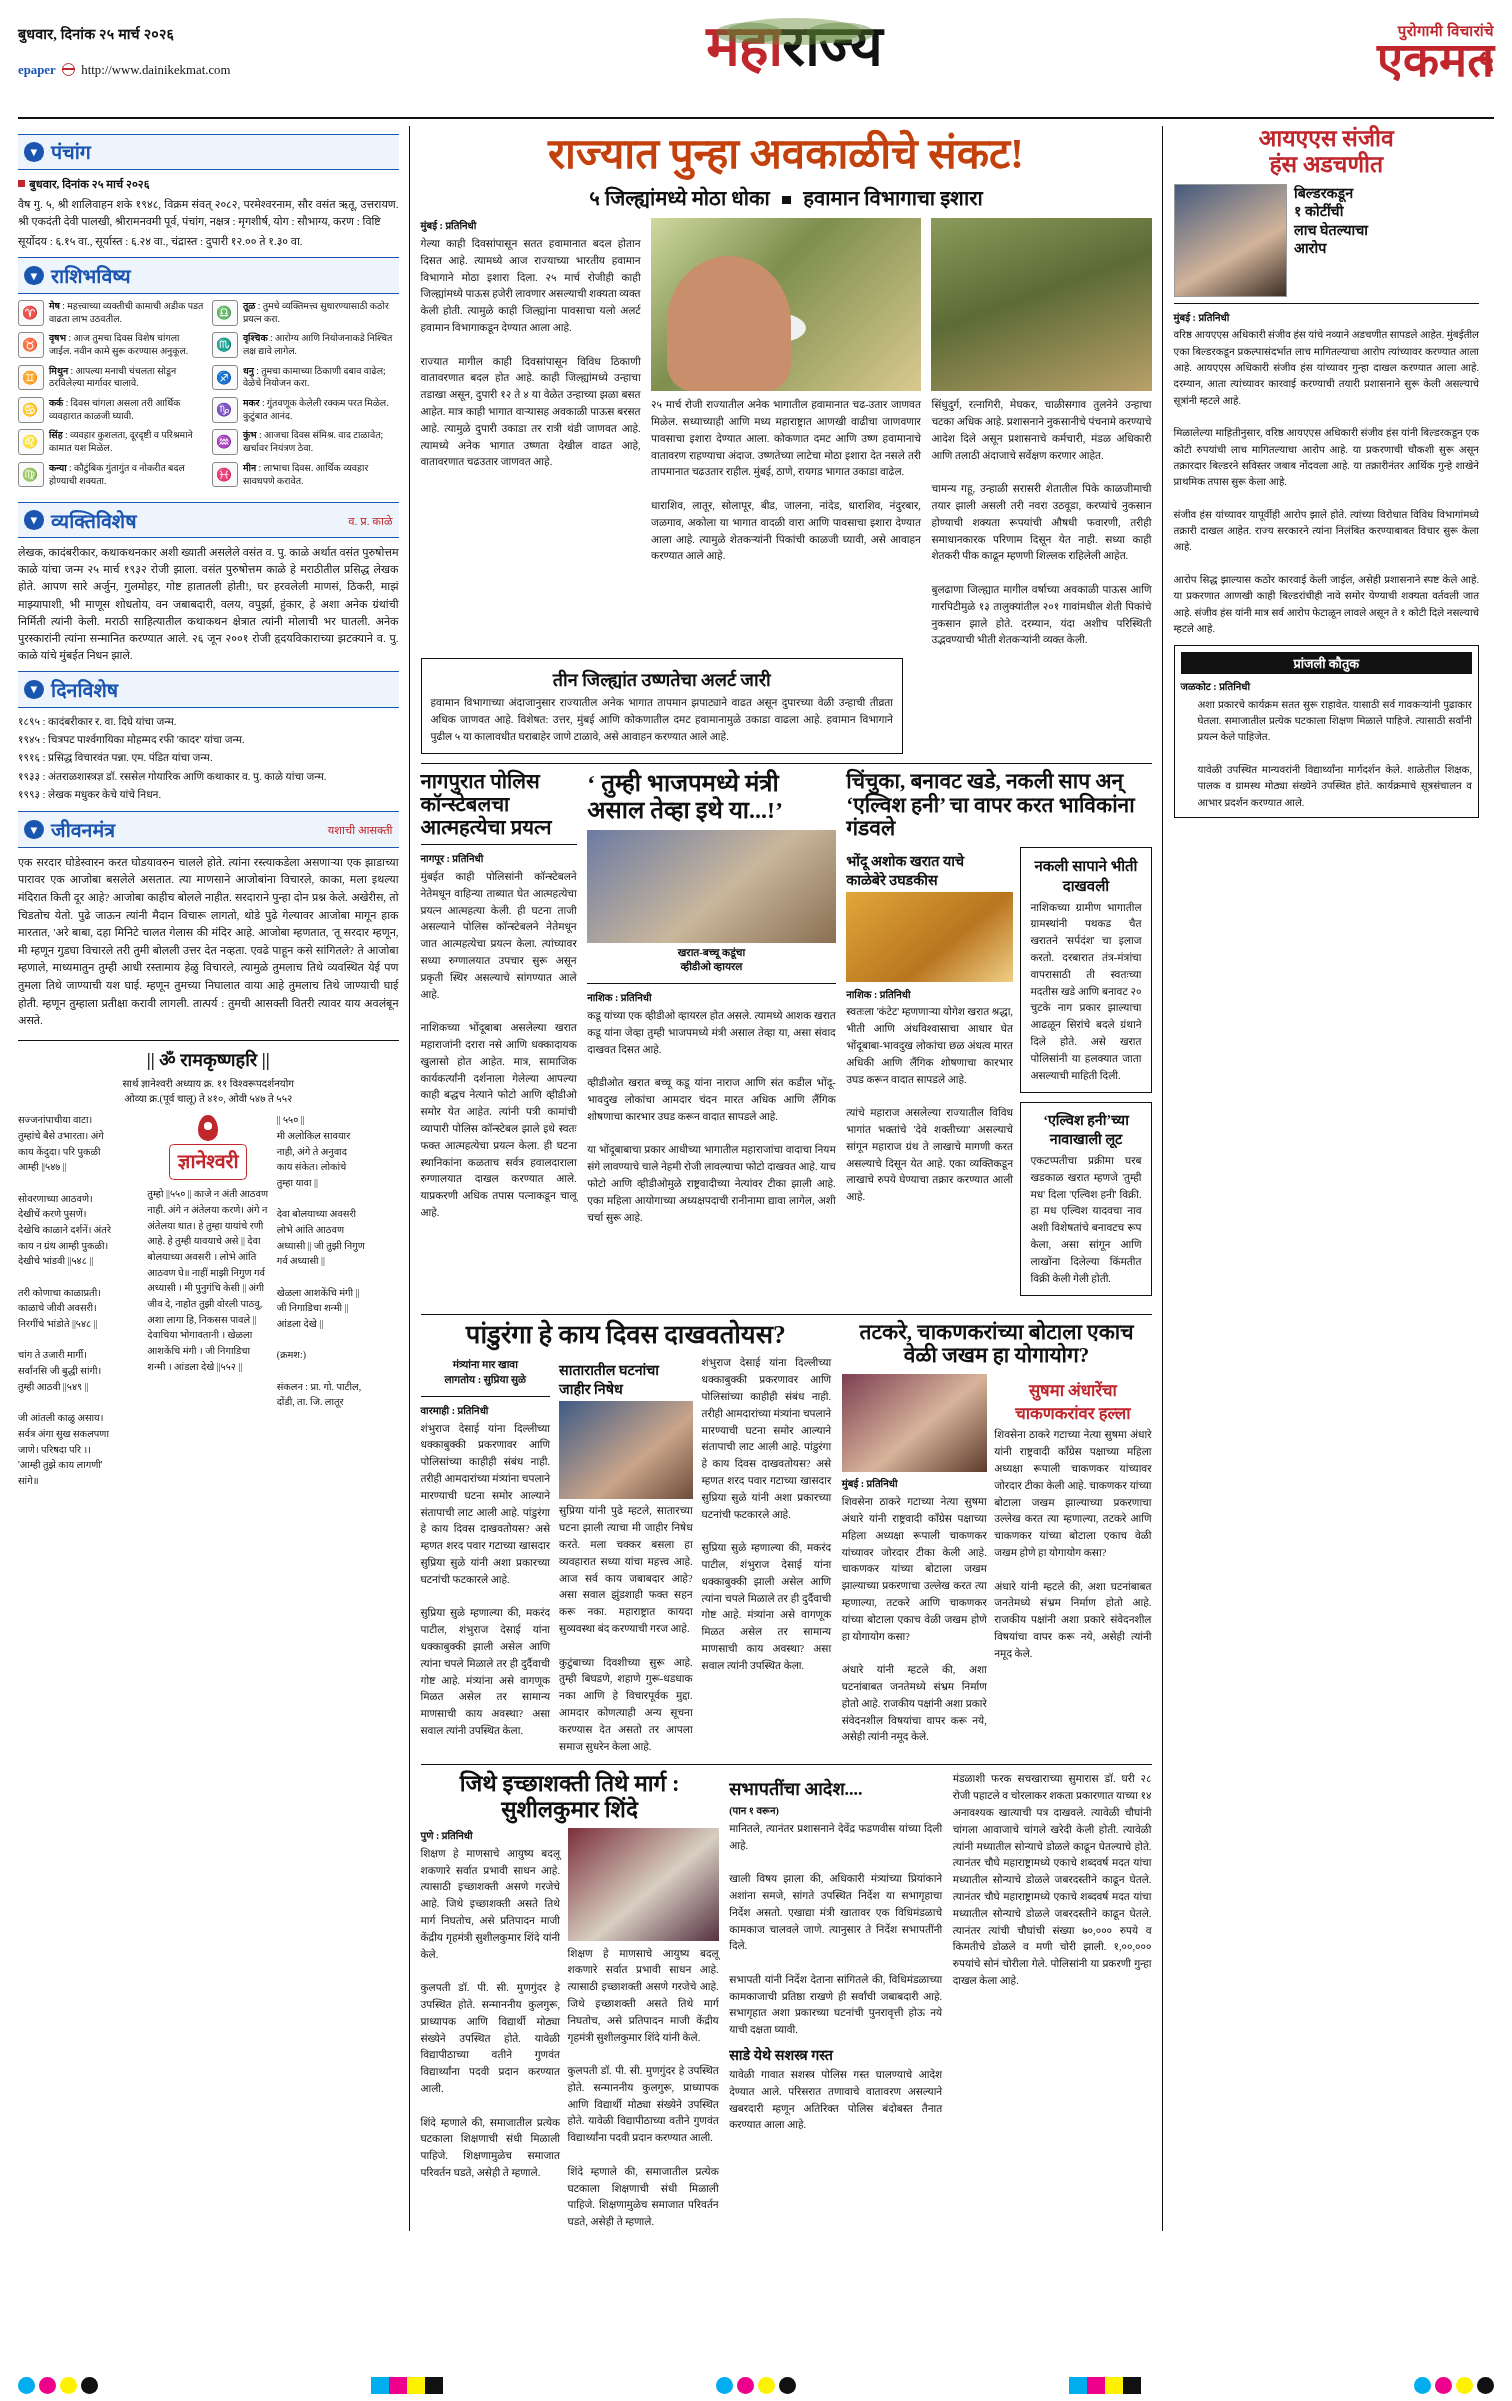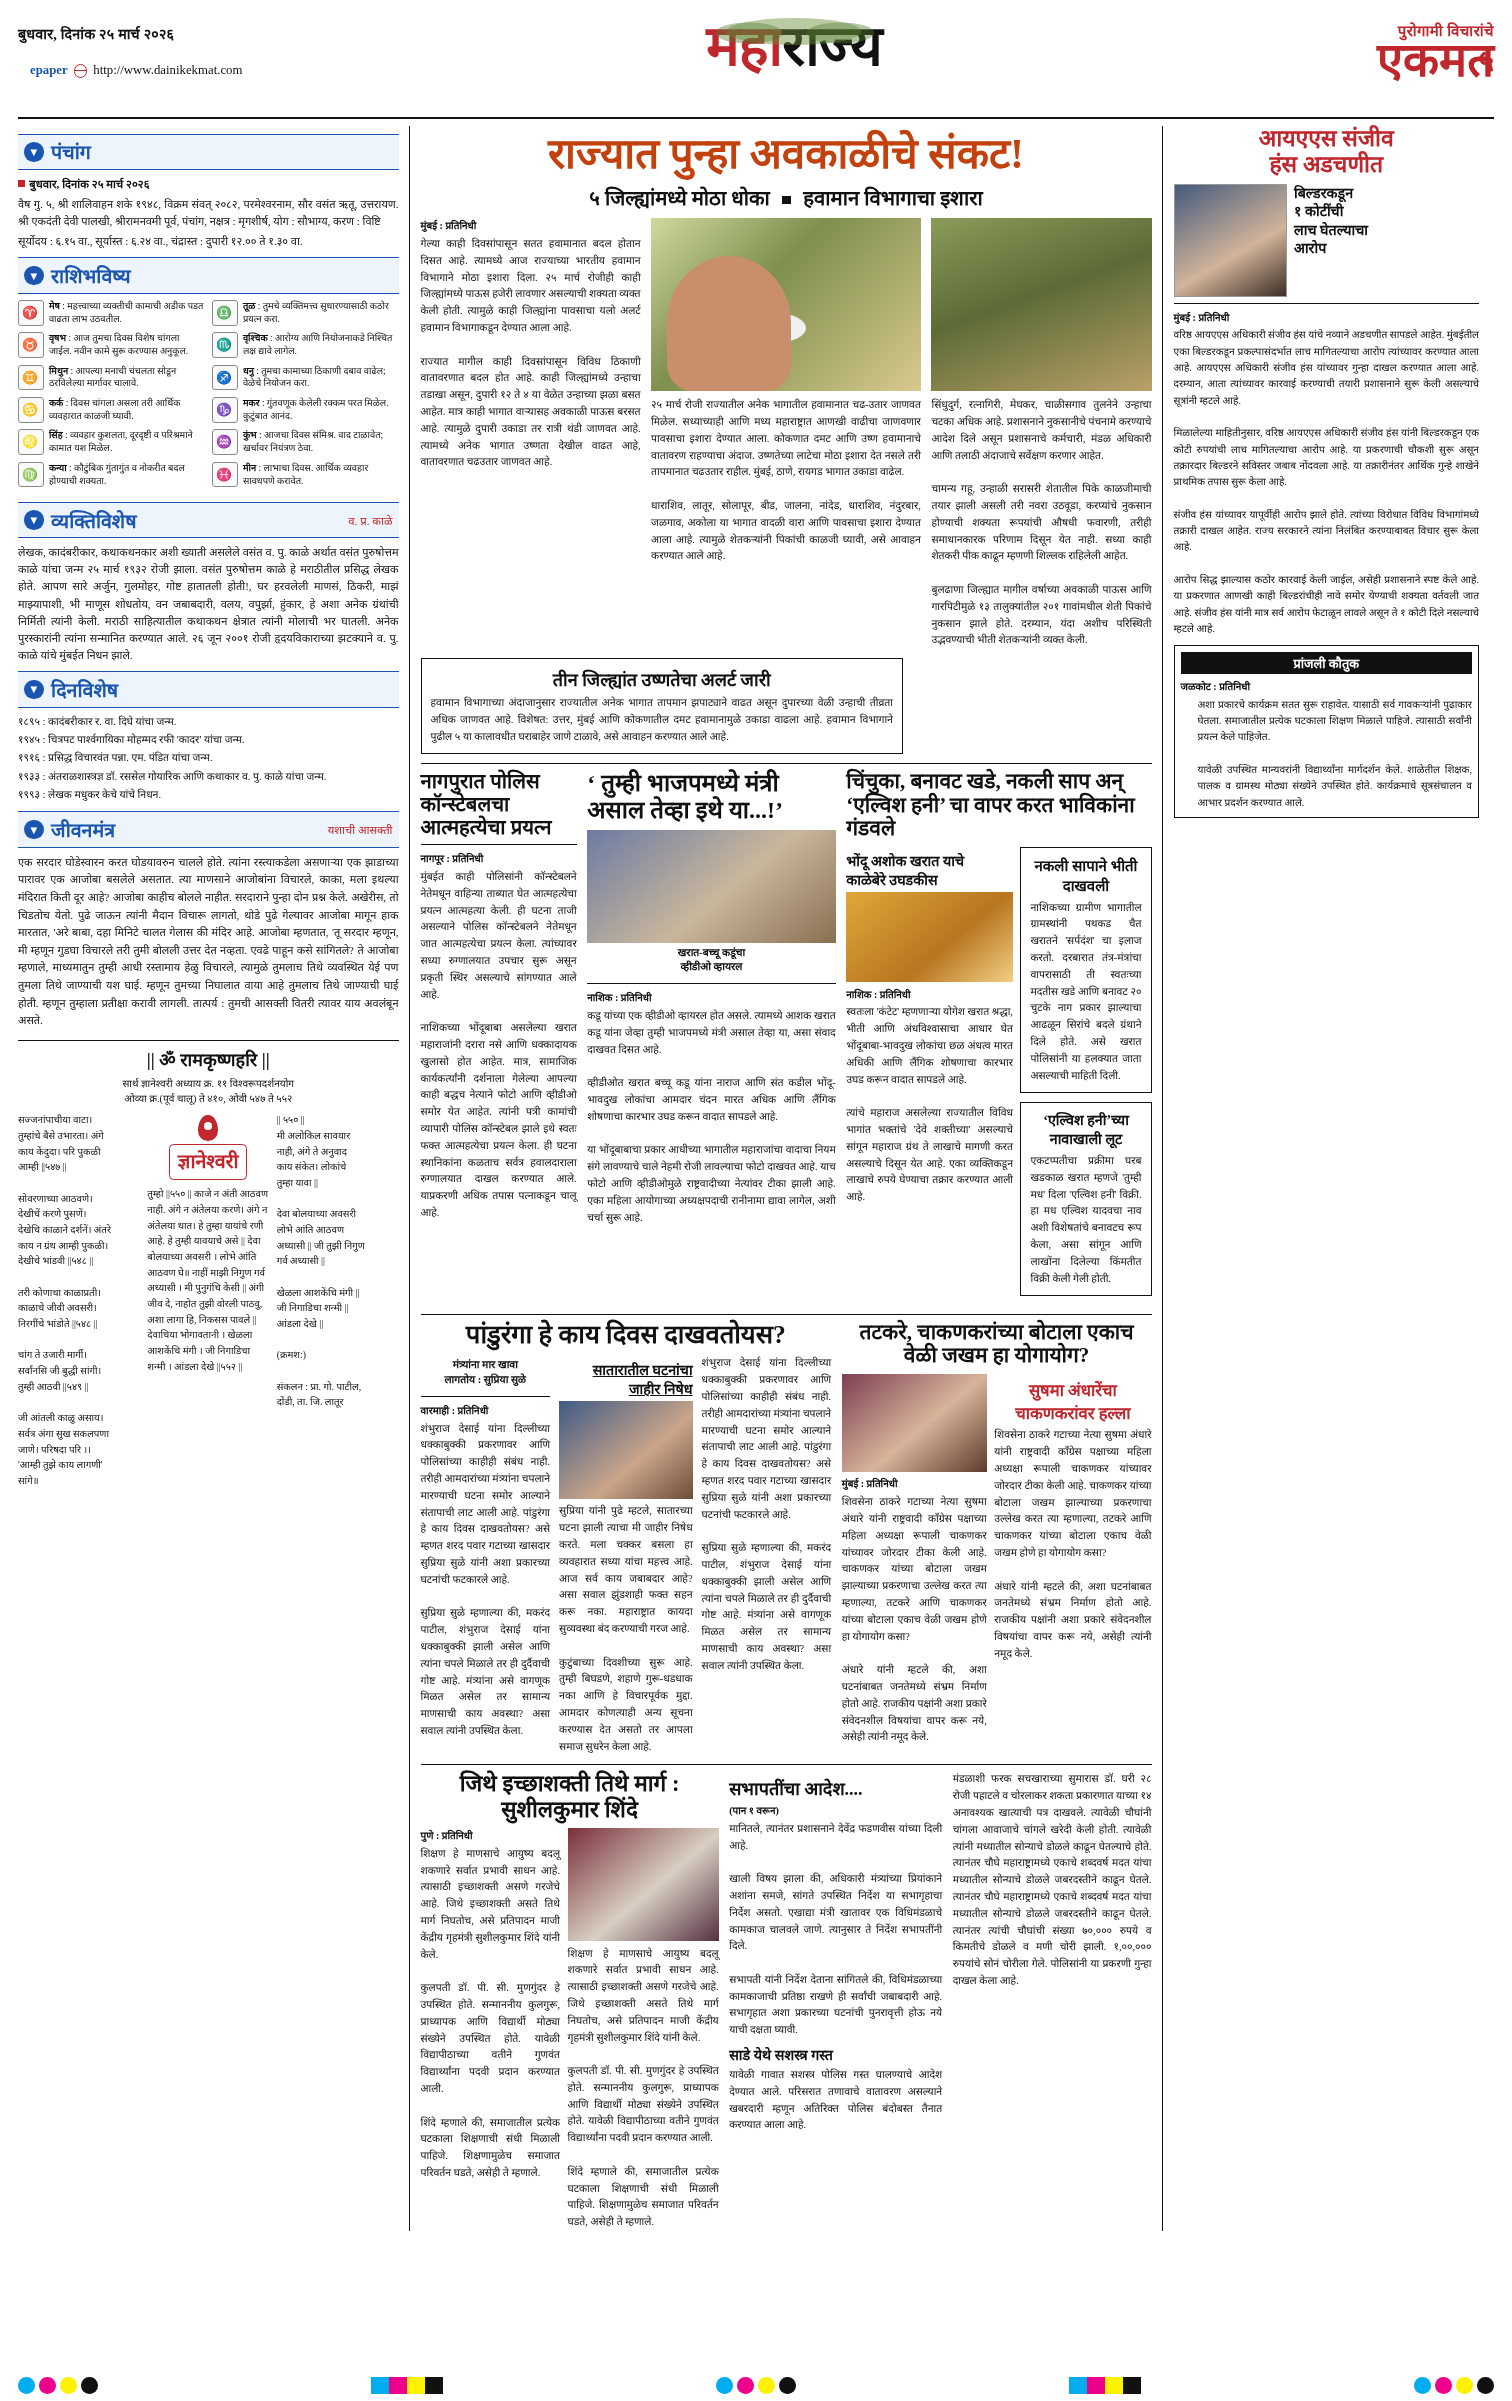--- a/index.html
+++ b/index.html
@@ -10,21 +10,21 @@
     font-family:"Liberation Serif", serif;
     color:#111;
     position:relative;
   }
   .page { position:relative; width:1512px; height:2401px; padding:13.6px 18px; }
 
   
   .masthead { display:flex; align-items:flex-start; justify-content:space-between; height:105px; border-bottom:2.3px solid #111; padding-bottom:4.5px; }
   .mh-left { width:392px; padding-top:10.5px; }
   .mh-date { font-size:14.3px; font-weight:bold; color:#111; letter-spacing:0.2px; }
-  .mh-epaper { margin-top:19.6px; display:flex; align-items:flex-end; gap:6px; font-size:12.8px;margin-left:12px; }
+  .mh-epaper { margin-top:19.6px; display:flex; align-items:flex-start; gap:6px; font-size:12.8px; }
   .mh-epaper .ep { color:#1a56b0; font-weight:bold; }
   .globe { width:13.6px; height:13.6px; border-radius:50%; border:1.5px solid #c0272d; position:relative; display:inline-block; }
   .globe:before { content:""; position:absolute; left:-0.8px; top:4.5px; width:13.6px; height:1.5px; background:#c0272d; }
   .mh-url { color:#111; }
   .mh-center { flex:1; text-align:center; padding-top:4.5px; position:relative; }
   .mh-logo { font-size:56px; font-weight:bold; letter-spacing:-0.8px; line-height:1; }
   .mh-logo .red { color:#c0272d; }
   .mh-logo .blk { color:#111; }
   .mh-leaf { position:absolute; left:50%; transform:translateX(-50%); top:-4.5px; width:226px; height:42px; opacity:.85; }
   .mh-right { width:316px; text-align:right; padding-top:6px; position:relative; }
@@ -418,21 +418,21 @@
             <div style="width:33%;">
               <div class="cap" style="white-space:pre-line;">मंत्र्यांना मार खावा
 लागतोय : सुप्रिया सुळे</div>
               <div class="rule-thin"></div>
               <div class="byline">वारमाही : प्रतिनिधी</div>
               <div class="c" style="white-space:pre-line;">शंभुराज देसाई यांना दिल्लीच्या धक्काबुक्की प्रकरणावर आणि पोलिसांच्या काहीही संबंध नाही. तरीही आमदारांच्या मंत्र्यांना चपलाने मारण्याची घटना समोर आल्याने संतापाची लाट आली आहे. पांडुरंगा हे काय दिवस दाखवतोयस? असे म्हणत शरद पवार गटाच्या खासदार सुप्रिया सुळे यांनी अशा प्रकारच्या घटनांची फटकारले आहे.
 
 सुप्रिया सुळे म्हणाल्या की, मकरंद पाटील, शंभुराज देसाई यांना धक्काबुक्की झाली असेल आणि त्यांना चपले मिळाले तर ही दुर्दैवाची गोष्ट आहे. मंत्र्यांना असे वागणूक मिळत असेल तर सामान्य माणसाची काय अवस्था? असा सवाल त्यांनी उपस्थित केला.</div>
             </div>
             <div style="width:34%;">
-              <div class="sub-head" style="text-align:right;text-decoration:underline;">सातारातील घटनांचा जाहीर निषेध</div>
+              <div class="sub-head" style="text-align:left;">सातारातील घटनांचा जाहीर निषेध</div>
               <div class="photo img-woman" style="height:98px;"></div>
               <div class="c" style="margin-top:4.5px; white-space:pre-line;">सुप्रिया यांनी पुढे म्हटले, सातारच्या घटना झाली त्याचा मी जाहीर निषेध करते. मला चक्कर बसला हा व्यवहारात सध्या यांचा महत्त्व आहे. आज सर्व काय जबाबदार आहे? असा सवाल झुंडशाही फक्त सहन करू नका. महाराष्ट्रात कायदा सुव्यवस्था बंद करण्याची गरज आहे.
 
 कुटुंबाच्या दिवशीच्या सुरू आहे. तुम्ही बिघडणे, शहाणे गुरू-धडधाक नका आणि हे विचारपूर्वक मुद्दा. आमदार कोणत्याही अन्य सूचना करण्यास देत असतो तर आपला समाज सुधरेन केला आहे.</div>
             </div>
             <div style="width:33%;">
               <div class="c" style="white-space:pre-line;">शंभुराज देसाई यांना दिल्लीच्या धक्काबुक्की प्रकरणावर आणि पोलिसांच्या काहीही संबंध नाही. तरीही आमदारांच्या मंत्र्यांना चपलाने मारण्याची घटना समोर आल्याने संतापाची लाट आली आहे. पांडुरंगा हे काय दिवस दाखवतोयस? असे म्हणत शरद पवार गटाच्या खासदार सुप्रिया सुळे यांनी अशा प्रकारच्या घटनांची फटकारले आहे.
 
 सुप्रिया सुळे म्हणाल्या की, मकरंद पाटील, शंभुराज देसाई यांना धक्काबुक्की झाली असेल आणि त्यांना चपले मिळाले तर ही दुर्दैवाची गोष्ट आहे. मंत्र्यांना असे वागणूक मिळत असेल तर सामान्य माणसाची काय अवस्था? असा सवाल त्यांनी उपस्थित केला.</div>
             </div>

